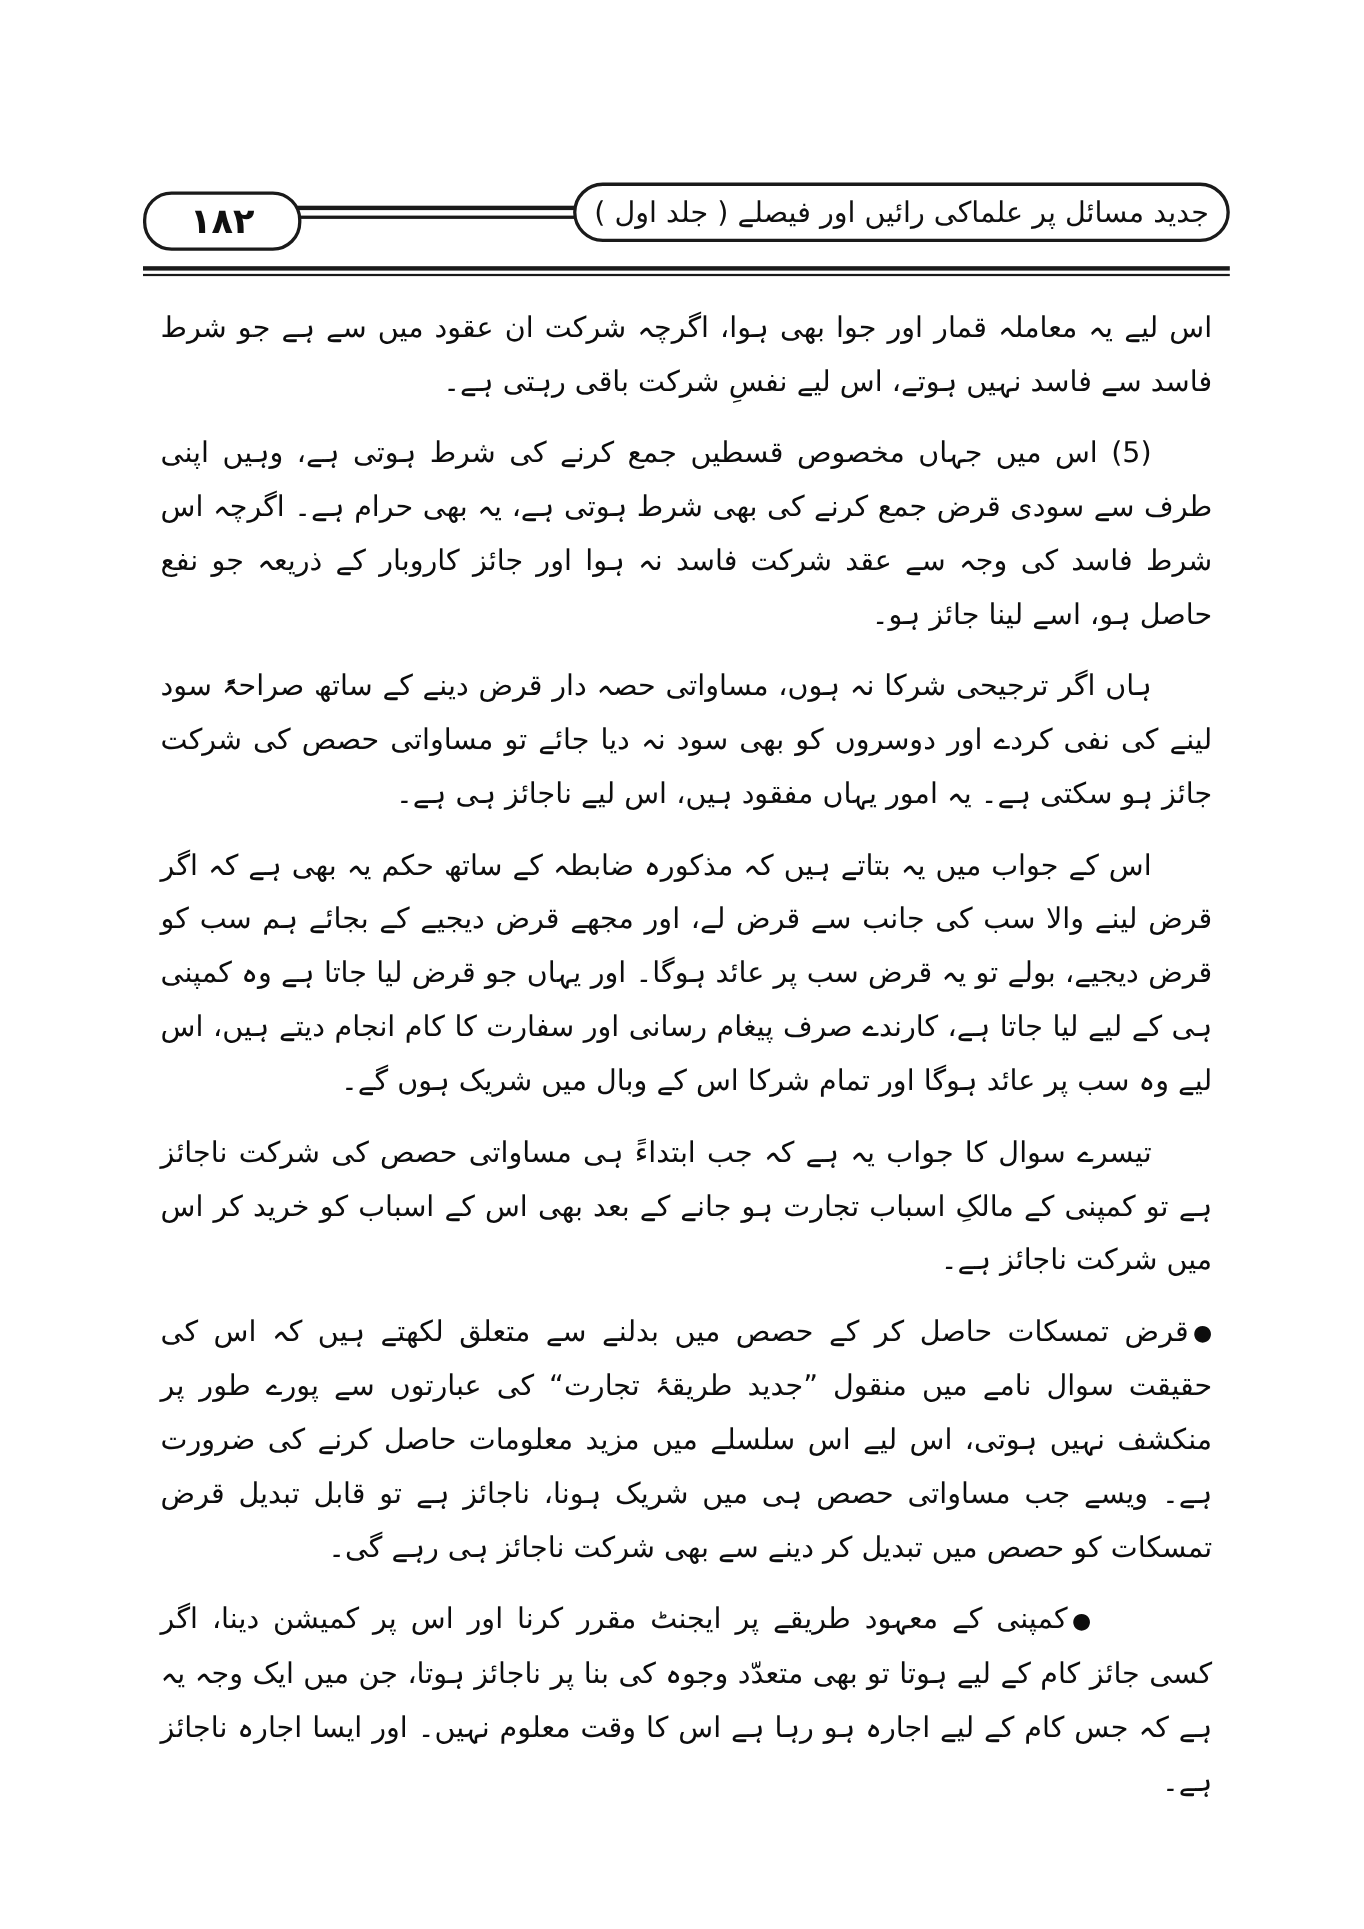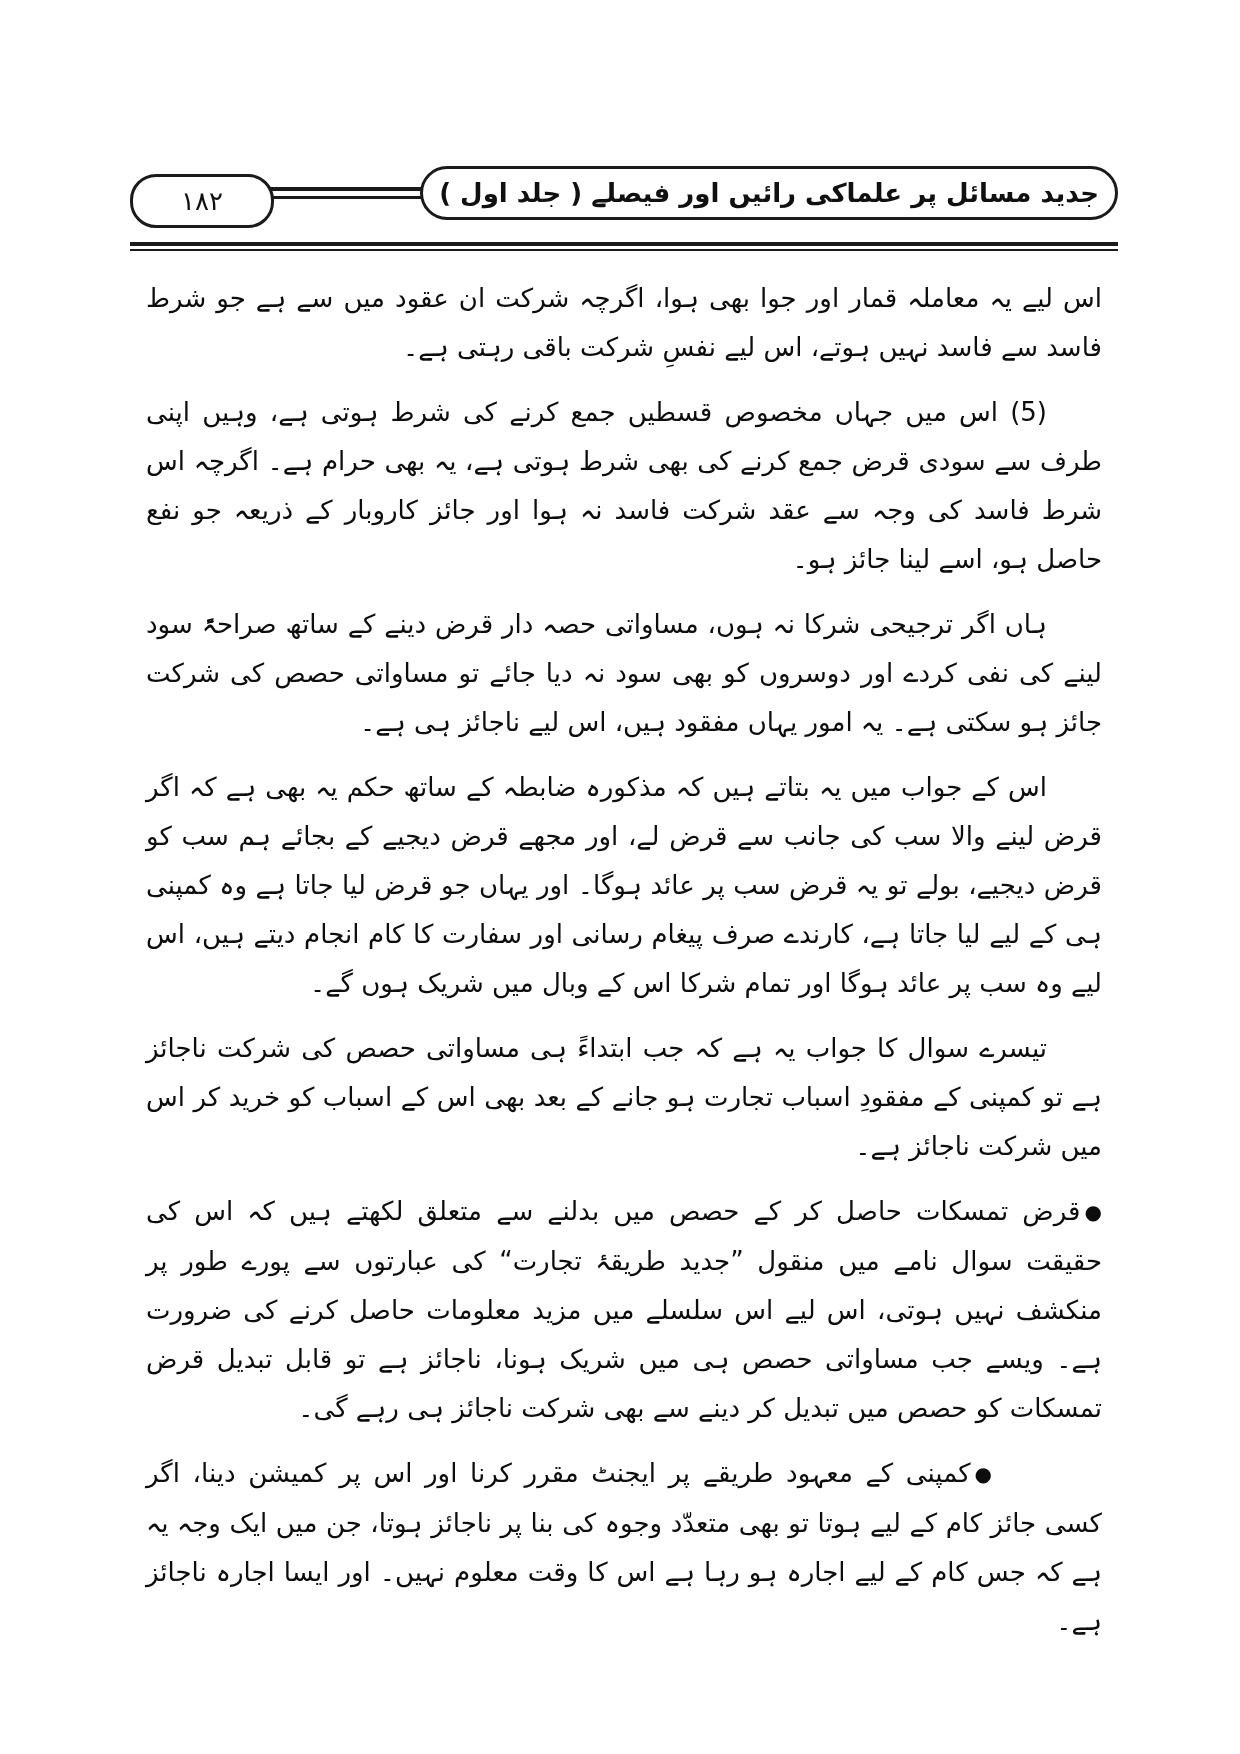--- a/index.html
+++ b/index.html
@@ -23,40 +23,40 @@
     height: 54px;
     display: flex;
     align-items: center;
   }
   .page-num-oval {
     flex: 0 0 auto;
     width: 138px; height: 48px;
     border: 3px solid #1a1a1a;
     border-radius: 26px;
     display: flex; align-items: center; justify-content: center;
-    font-size: 26px; font-weight: normal;
+    font-size: 32px; font-weight: bold;
     background: #fff;
     z-index: 2;
     margin-top: 16px;
   }
   .header-connector {
     flex: 1 1 auto;
     height: 5px;
     border-top: 4px solid #1a1a1a;
     border-bottom: 3px solid #1a1a1a;
     margin: 0 -6px;
   }
   .title-capsule {
     flex: 0 0 auto;
     min-width: 428px; height: 48px;
     border: 3px solid #1a1a1a;
     border-radius: 27px;
     display: flex; align-items: center; justify-content: center;
     direction: rtl;
-    font-size: 26px; font-weight: bold;
+    font-size: 26px; font-weight: normal;
     padding: 0 16px;
     background: #fff;
     z-index: 2;
   }
 
   
   .header-rule {
     position: absolute;
     top: 242px; left: 130px; right: 122px;
     height: 3px;
@@ -98,19 +98,19 @@
     </div>
   </div>
 
   <div class="header-rule"></div>
 
   <div class="body-text">
     <p>اس لیے یہ معاملہ قمار اور جوا بھی ہوا، اگرچہ شرکت ان عقود میں سے ہے جو شرط فاسد سے فاسد نہیں ہوتے، اس لیے نفسِ شرکت باقی رہتی ہے۔</p>
     <p class="indent">(5) اس میں جہاں مخصوص قسطیں جمع کرنے کی شرط ہوتی ہے، وہیں اپنی طرف سے سودی قرض جمع کرنے کی بھی شرط ہوتی ہے، یہ بھی حرام ہے۔ اگرچہ اس شرط فاسد کی وجہ سے عقد شرکت فاسد نہ ہوا اور جائز کاروبار کے ذریعہ جو نفع حاصل ہو، اسے لینا جائز ہو۔</p>
     <p class="indent">ہاں اگر ترجیحی شرکا نہ ہوں، مساواتی حصہ دار قرض دینے کے ساتھ صراحۃً سود لینے کی نفی کردے اور دوسروں کو بھی سود نہ دیا جائے تو مساواتی حصص کی شرکت جائز ہو سکتی ہے۔ یہ امور یہاں مفقود ہیں، اس لیے ناجائز ہی ہے۔</p>
     <p class="indent">اس کے جواب میں یہ بتاتے ہیں کہ مذکورہ ضابطہ کے ساتھ حکم یہ بھی ہے کہ اگر قرض لینے والا سب کی جانب سے قرض لے، اور مجھے قرض دیجیے کے بجائے ہم سب کو قرض دیجیے، بولے تو یہ قرض سب پر عائد ہوگا۔ اور یہاں جو قرض لیا جاتا ہے وہ کمپنی ہی کے لیے لیا جاتا ہے، کارندے صرف پیغام رسانی اور سفارت کا کام انجام دیتے ہیں، اس لیے وہ سب پر عائد ہوگا اور تمام شرکا اس کے وبال میں شریک ہوں گے۔</p>
-    <p class="indent">تیسرے سوال کا جواب یہ ہے کہ جب ابتداءً ہی مساواتی حصص کی شرکت ناجائز ہے تو کمپنی کے مفقودِ اسباب تجارت ہو جانے کے بعد بھی اس کے اسباب کو خرید کر اس میں شرکت ناجائز ہے۔</p>
+    <p class="indent">تیسرے سوال کا جواب یہ ہے کہ جب ابتداءً ہی مساواتی حصص کی شرکت ناجائز ہے تو کمپنی کے مالکِ اسباب تجارت ہو جانے کے بعد بھی اس کے اسباب کو خرید کر اس میں شرکت ناجائز ہے۔</p>
     <p><span class="bullet">●</span><span>قرض تمسکات حاصل کر کے حصص میں بدلنے سے متعلق لکھتے ہیں کہ اس کی حقیقت سوال نامے میں منقول ”جدید طریقۂ تجارت“ کی عبارتوں سے پورے طور پر منکشف نہیں ہوتی، اس لیے اس سلسلے میں مزید معلومات حاصل کرنے کی ضرورت ہے۔ ویسے جب مساواتی حصص ہی میں شریک ہونا، ناجائز ہے تو قابل تبدیل قرض تمسکات کو حصص میں تبدیل کر دینے سے بھی شرکت ناجائز ہی رہے گی۔</span></p>
     <p class="indent"><span class="bullet">●</span><span>کمپنی کے معہود طریقے پر ایجنٹ مقرر کرنا اور اس پر کمیشن دینا، اگر کسی جائز کام کے لیے ہوتا تو بھی متعدّد وجوہ کی بنا پر ناجائز ہوتا، جن میں ایک وجہ یہ ہے کہ جس کام کے لیے اجارہ ہو رہا ہے اس کا وقت معلوم نہیں۔ اور ایسا اجارہ ناجائز ہے۔</span></p>
 
   </div>
 
 </div>
 
 </body></html>

